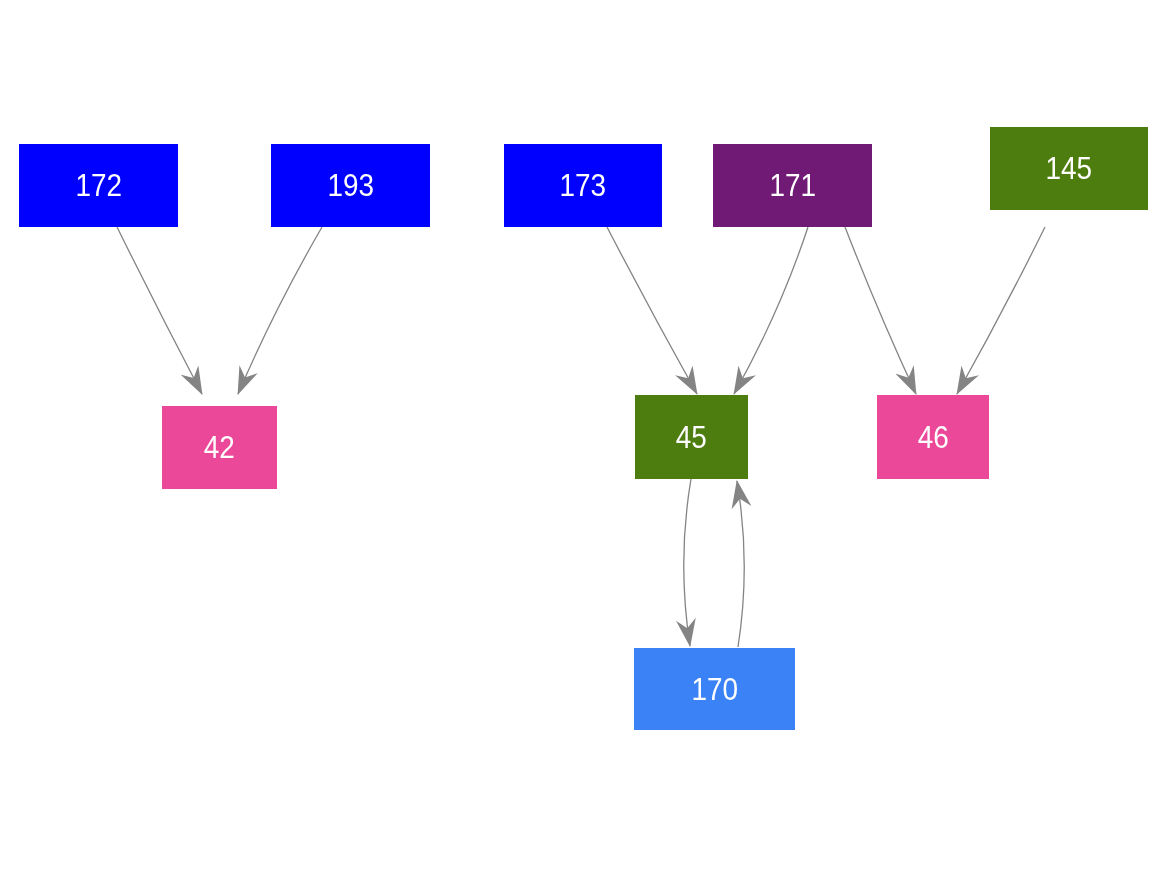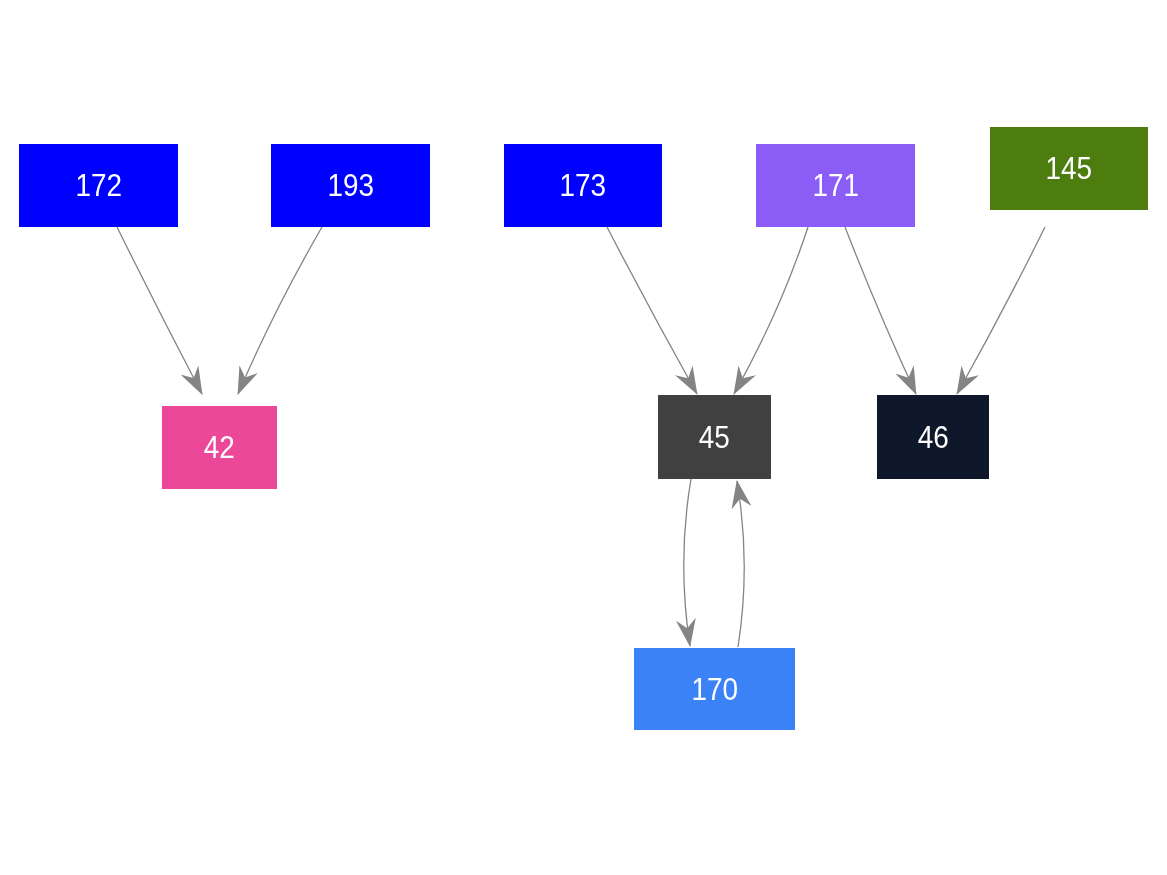--- a/index.html
+++ b/index.html
@@ -64,32 +64,32 @@
   <div id="nodes-layer">
       <div class="node" style="left: 19px; top: 144px; width: 159px; height: 83px; background: rgb(0, 0, 255);">
         <span class="label" style="color: rgb(255, 255, 255);">172</span>
       </div>
       <div class="node" style="left: 271px; top: 144px; width: 159px; height: 83px; background: rgb(0, 0, 255);">
         <span class="label" style="color: rgb(255, 255, 255);">193</span>
       </div>
       <div class="node" style="left: 504px; top: 144px; width: 158px; height: 83px; background: rgb(0, 0, 255); text-align: center;">
         <span class="label" style="color: rgb(255, 255, 255);">173</span>
       </div>
-      <div class="node" style="left: 756px; top: 144px; width: 159px; height: 83px; background: #8b5cf6;">
+      <div class="node" style="left: 713px; top: 144px; width: 159px; height: 83px; background: #701a75;">
         <span class="label" style="color: rgb(255, 255, 255);">171</span>
       </div>
       <div class="node" style="left: 990px; top: 127px; width: 158px; height: 83px; background: #4d7c0f;">
         <span class="label" style="color: rgb(255, 255, 255);">145</span>
       </div>
       <div class="node" style="left: 162px; top: 406px; width: 115px; height: 83px; background: #ec4899;">
         <span class="label" style="color: rgb(255, 255, 255);">42</span>
       </div>
-      <div class="node" style="left: 658px; top: 395px; width: 113px; height: 84px; background: #404040;">
+      <div class="node" style="left: 635px; top: 395px; width: 113px; height: 84px; background: #4d7c0f;">
         <span class="label" style="color: rgb(255, 255, 255);">45</span>
       </div>
-      <div class="node" style="left: 877px; top: 395px; width: 112px; height: 84px; background: #0f172a; align-items: center;">
+      <div class="node" style="left: 877px; top: 395px; width: 112px; height: 84px; background: #ec4899; align-items: center;">
         <span class="label" style="color: rgb(255, 255, 255);">46</span>
       </div>
       <div class="node" style="left: 634px; top: 648px; width: 161px; height: 82px; background: #3b82f6;">
         <span class="label" style="color: rgb(255, 255, 255);">170</span>
       </div>
     </div>
 </div>
 
 </body></html>

